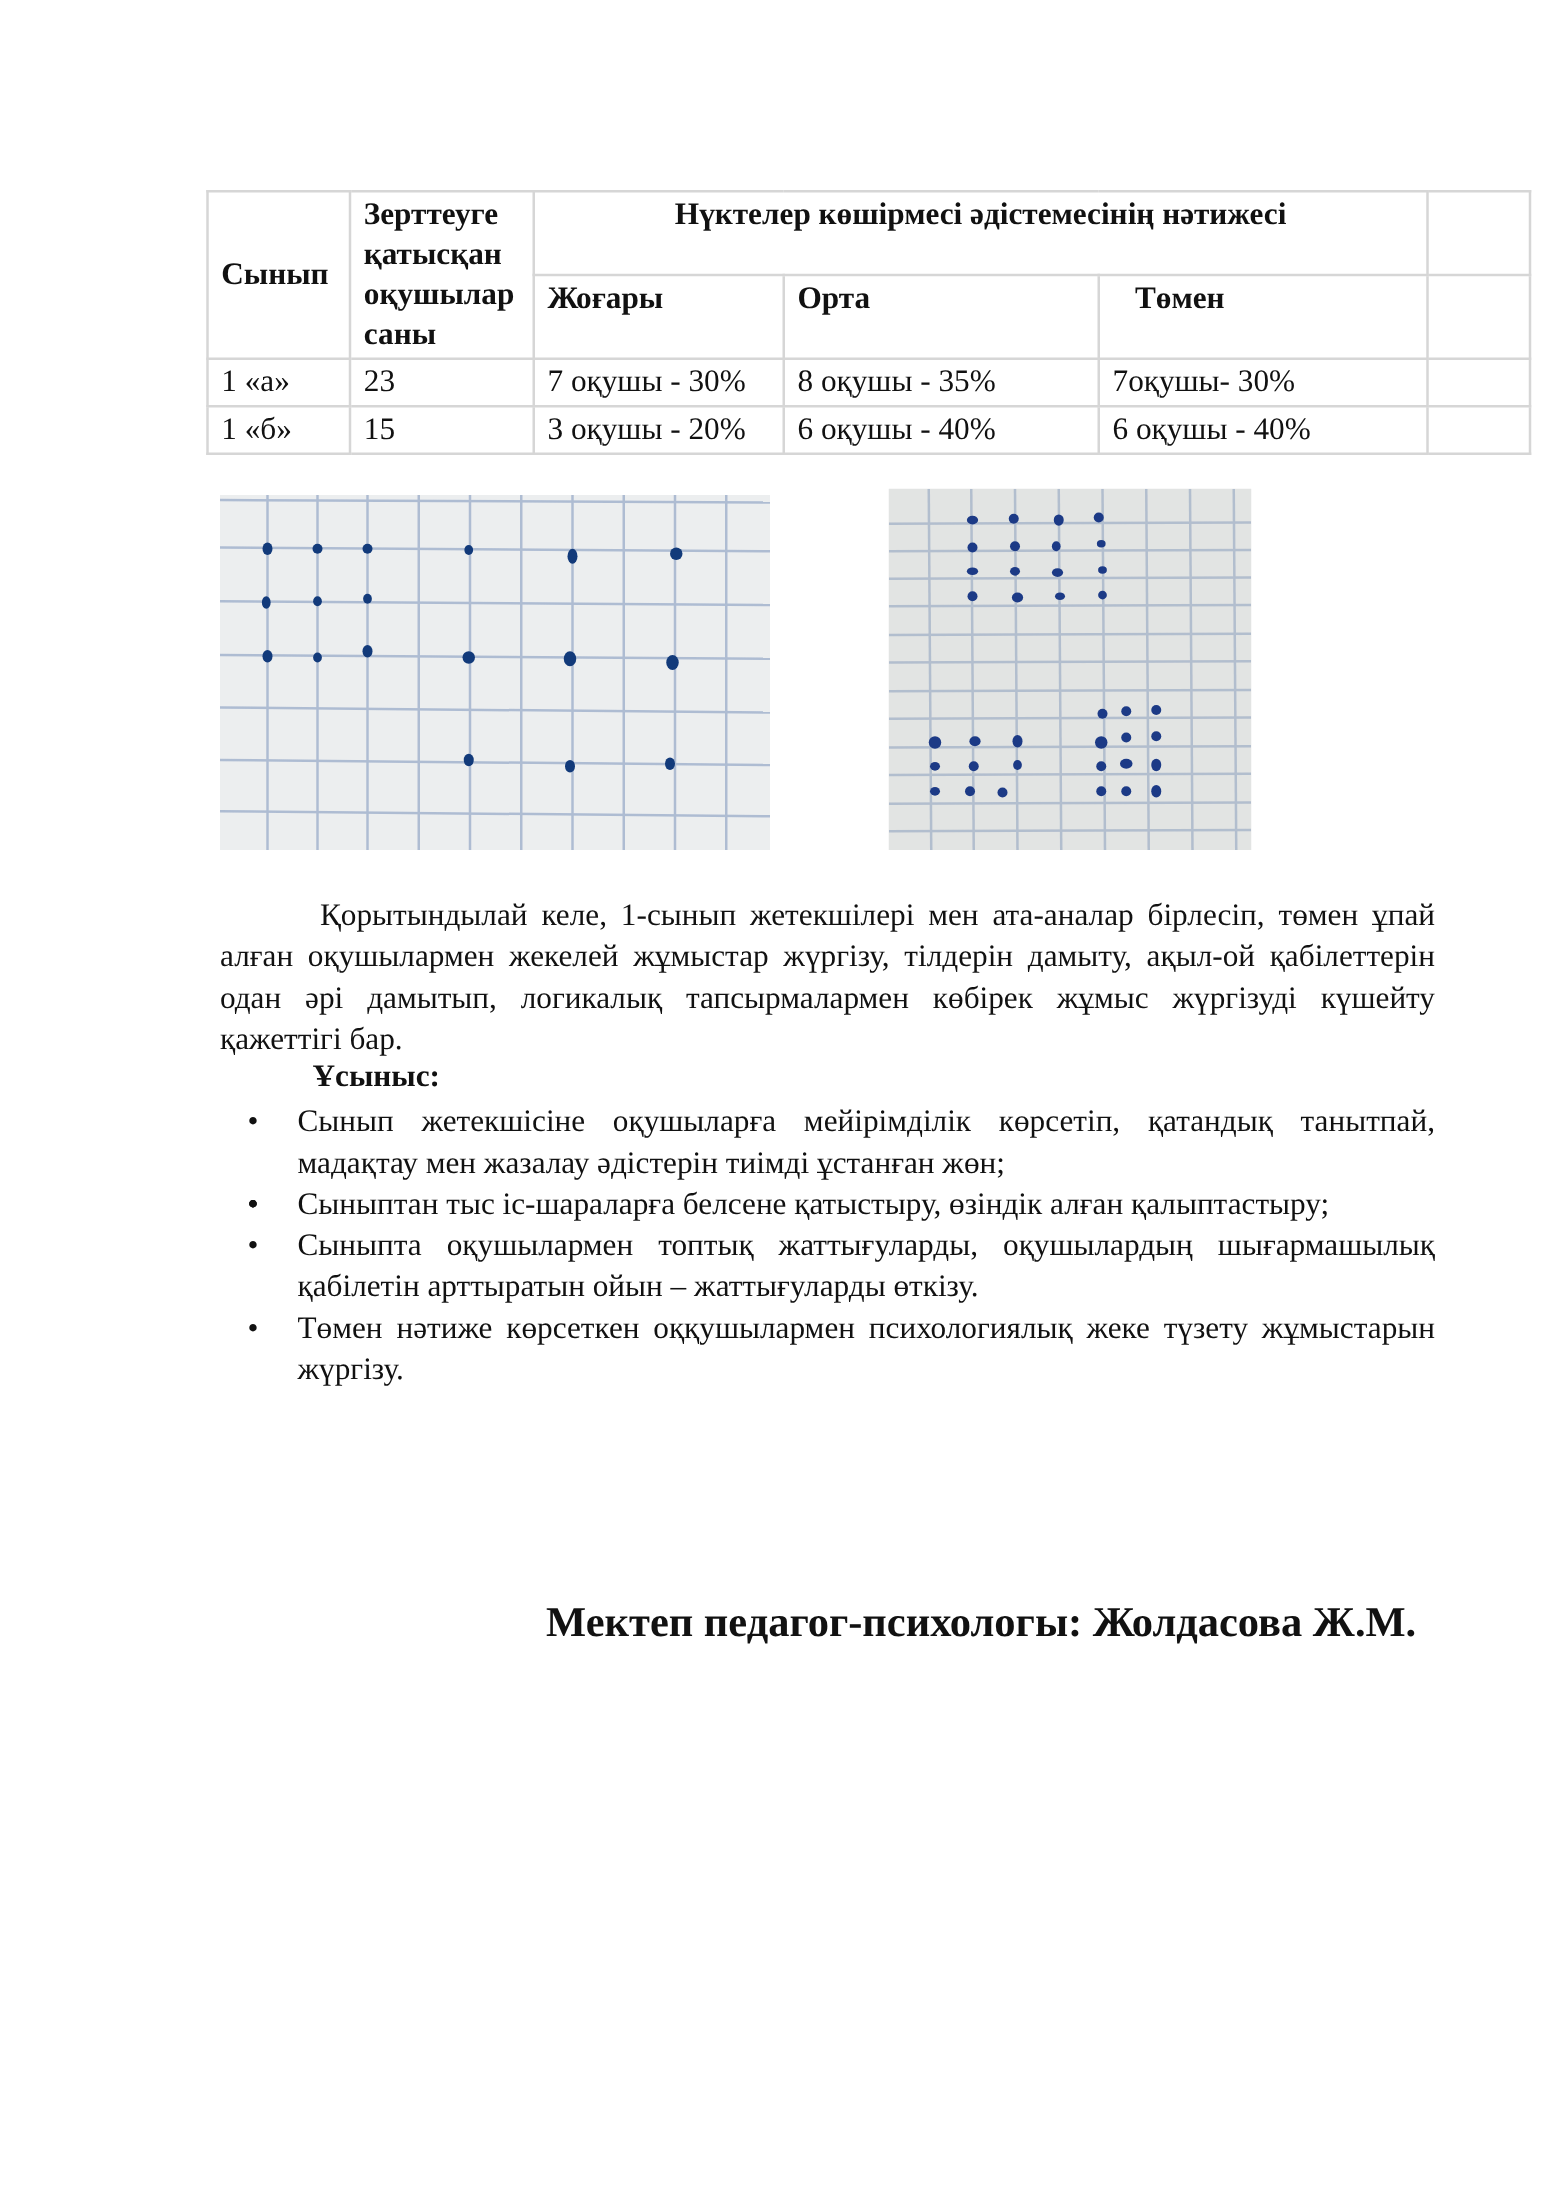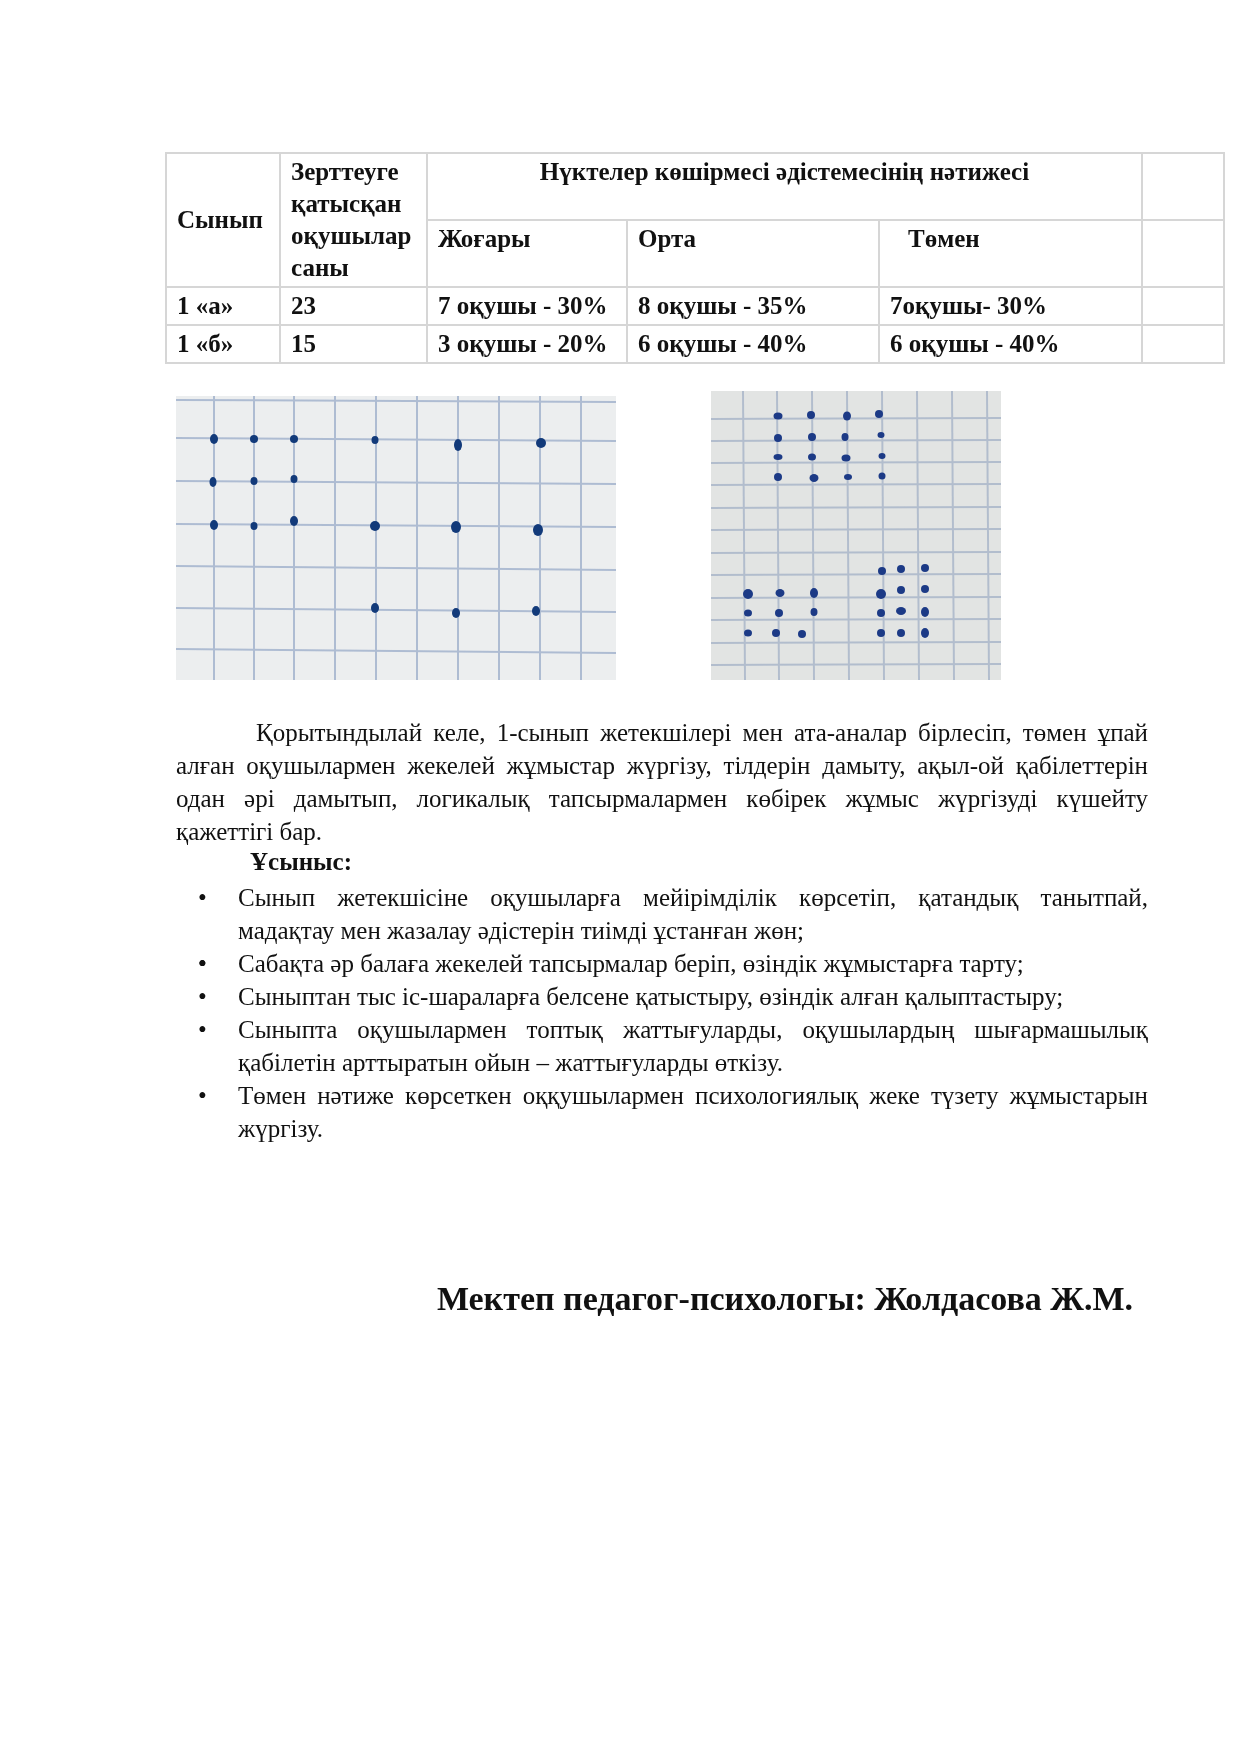--- a/index.html
+++ b/index.html
@@ -3,21 +3,21 @@
 <meta charset="utf-8">
 <style>
   html, body { margin: 0; padding: 0; background: #ffffff; }
   body { width: 1241px; height: 1755px; position: relative; overflow: hidden;
          font-family: "Liberation Serif", "DejaVu Serif", serif; color: #111; }
   .page { position: absolute; left: 0; top: 0; width: 1241px; height: 1755px; }
 
   
   table.results { position: absolute; left: 165px; top: 152px; border-collapse: collapse;
                   font-size: 25px; }
-  table.results td { border: 2px solid #d6d6d6; padding: 2px 10px; vertical-align: top; line-height: 32px; font-weight: bold; }
+  table.results td { border: 2px solid #d6d6d6; padding: 2px 10px; vertical-align: top; line-height: 32px; }
   table.results td.bold { font-weight: bold; }
   table.results td.span { text-align: center; margin-left: 48px; }
   table.results tr.head1 td { height: 60px; }
   table.results tr.head2 td { height: 60px; }
 
   
   .photo { position: absolute; background: #e9ecee; overflow: hidden; }
   .photo svg { display: block; }
   #photo1 { left: 176px; top: 396px; width: 440px; height: 284px; background: #eceeef; }
   #photo2 { left: 711px; top: 391px; width: 290px; height: 289px; background: #e2e4e3; }
@@ -185,20 +185,20 @@
 
   <div class="para" id="conclusion">
     <p>Қорытындылай    келе, 1-сынып  жетекшілері мен    ата-аналар бірлесіп, төмен  ұпай  алған  оқушылармен жекелей  жұмыстар  жүргізу, тілдерін  дамыту,  ақыл-ой  қабілеттерін  одан  әрі  дамытып,  логикалық тапсырмалармен көбірек жұмыс жүргізуді   күшейту  қажеттігі бар.</p>
   </div>
 
   <div id="proposal-title">Ұсыныс:</div>
 
   <ul class="recs">
     <li><span class="bullet">•</span><span>Сынып жетекшісіне оқушыларға мейірімділік көрсетіп, қатандық танытпай, мадақтау мен жазалау әдістерін тиімді ұстанған жөн;</span></li>
     <li><span class="bullet">•</span></li>
-    <li><span class="bullet">•</span><span>Сабақта әр балаға жекелей тапсырмалар беріп, өзіндік жұмыстарға тарту;</span></li>
+    <li><span class="bullet">•</span></li>
     <li><span class="bullet">•</span><span>Сыныптан тыс іс-шараларға белсене қатыстыру, өзіндік алған қалыптастыру;</span></li>
     <li><span class="bullet">•</span><span>Сыныпта оқушылармен топтық жаттығуларды, оқушылардың шығармашылық қабілетін арттыратын ойын – жаттығуларды өткізу.</span></li>
     <li><span class="bullet">•</span><span>Төмен нәтиже көрсеткен оққушылармен психологиялық жеке түзету жұмыстарын жүргізу.</span></li>
   </ul>
 
   <div id="signature">Мектеп педагог-психологы: Жолдасова Ж.М.</div>
 </div>
 
 </body></html>

